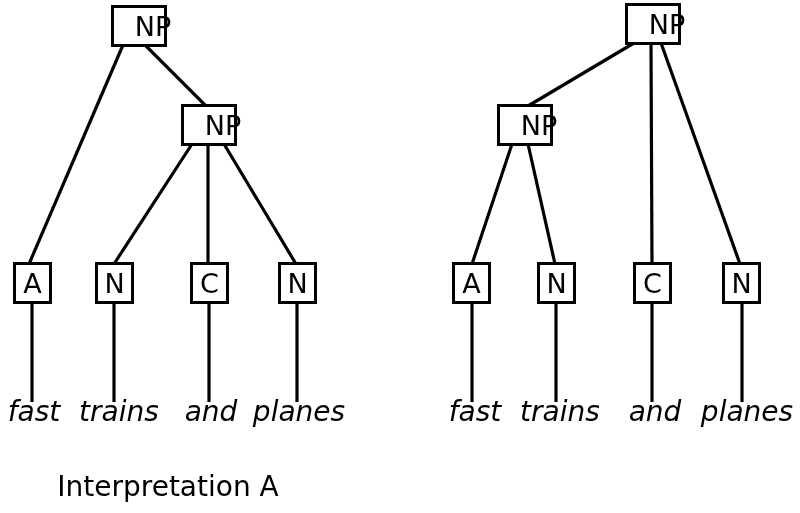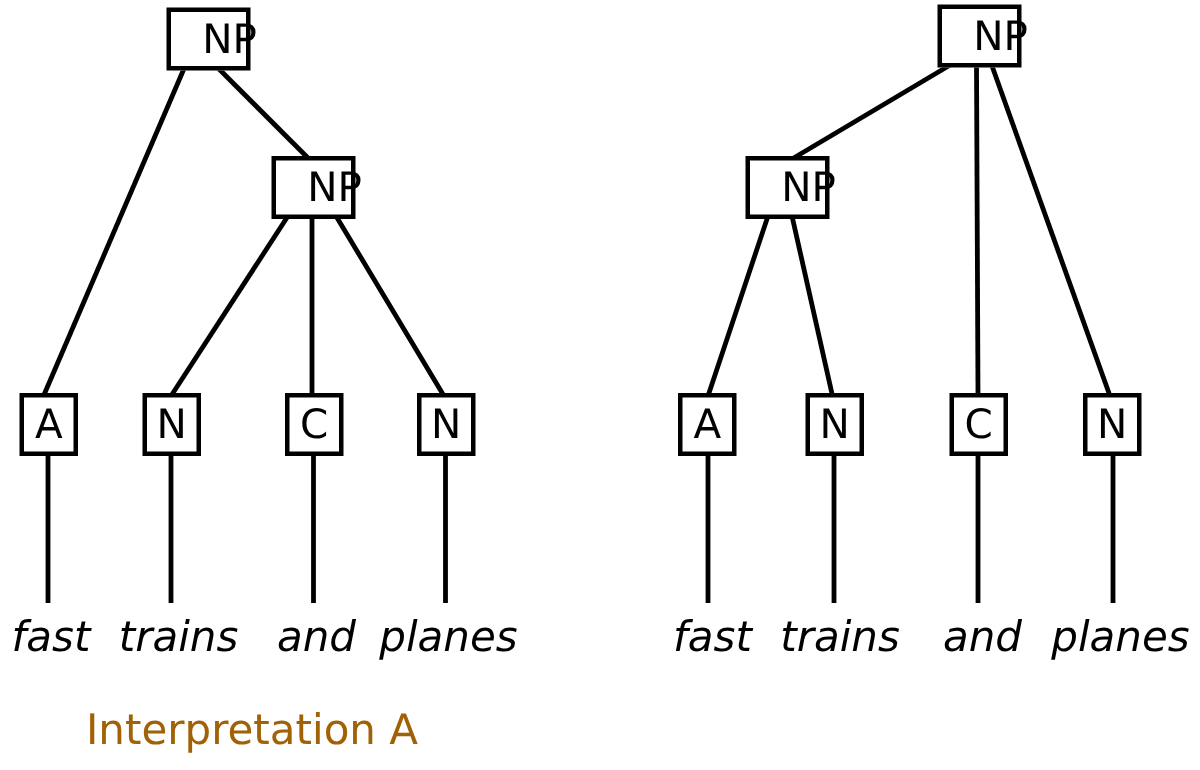--- a/index.html
+++ b/index.html
@@ -36,33 +36,33 @@
     align-items: center;
     justify-content: center;
     font-size: 27px;
     line-height: 1;
     color: #000000;
   }
   .np-node { width: 56px; padding-left: 28px; }
   .leaf-node { width: 39px; }
   .word {
     position: absolute;
-    top: 408px;
+    top: 395px;
     transform: translateX(-50%);
     font-size: 28px;
     font-style: italic;
     color: #000000;
     white-space: nowrap;
   }
   .caption {
     position: absolute;
     top: 470px;
     transform: translateX(-50%);
     font-size: 28px;
-    color: #a16207;
+    color: #000000;
     white-space: nowrap;
   }
 </style>
 </head>
 <body>
 
 <div class="canvas">
 
   <svg class="edges-svg" viewBox="0 0 800 513" aria-hidden="true">
 

